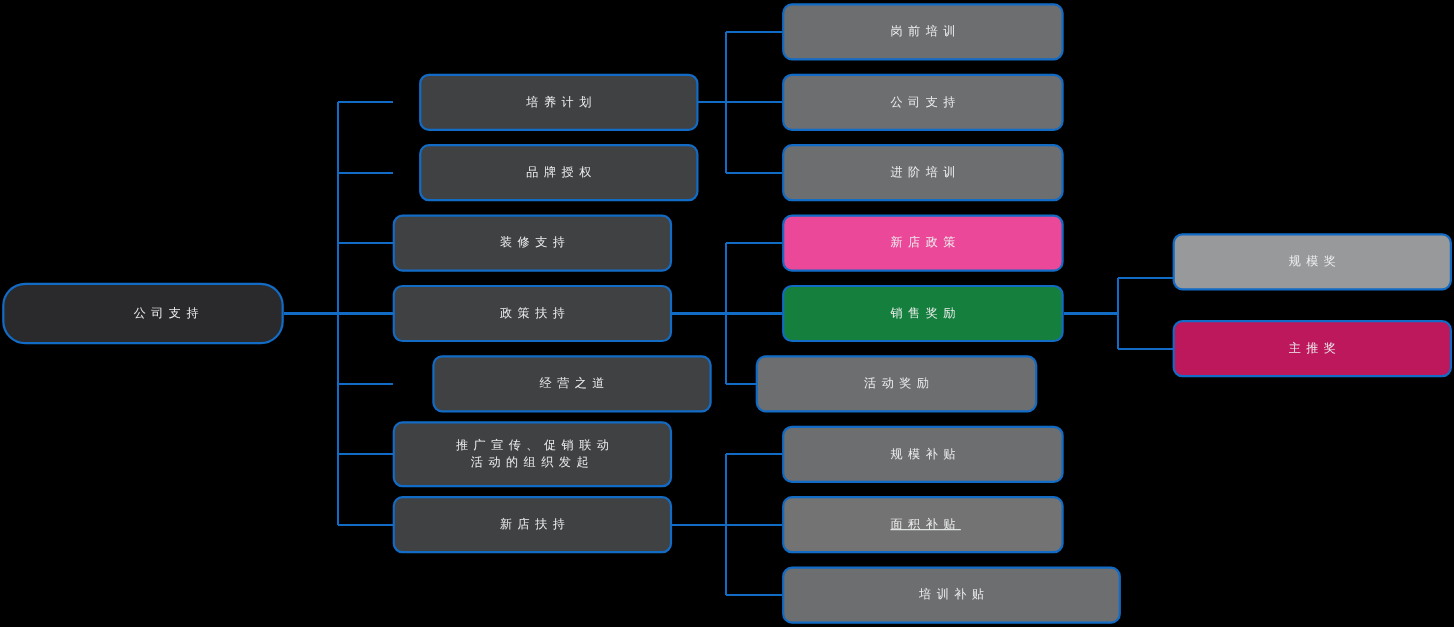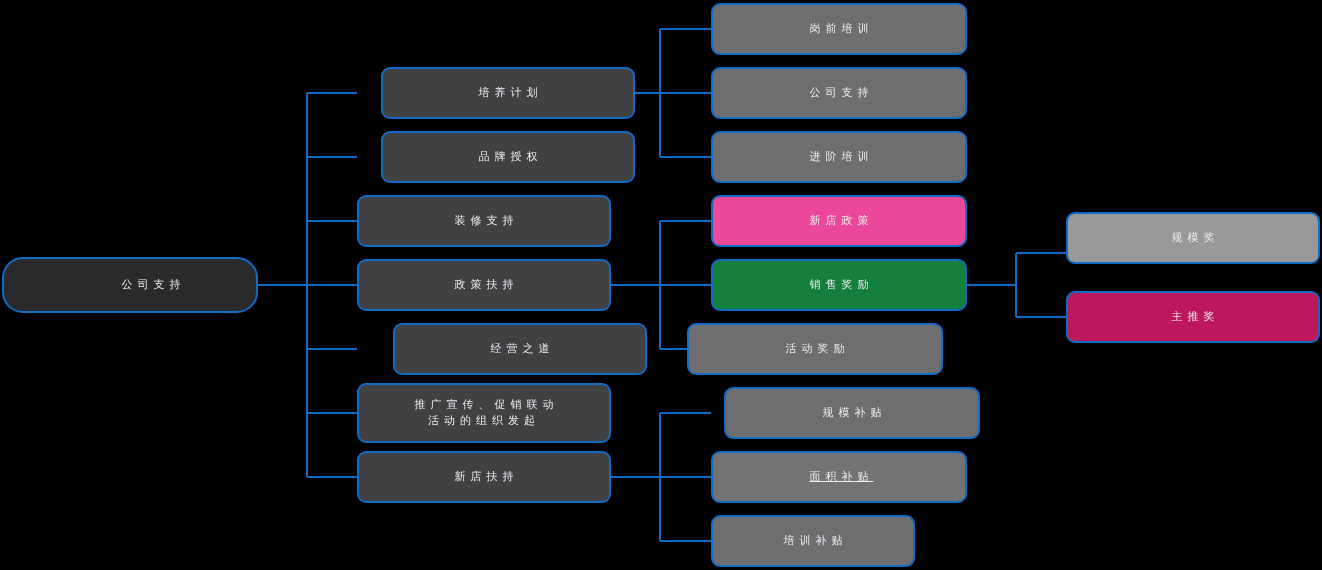--- a/index.html
+++ b/index.html
@@ -95,27 +95,27 @@
       </div>
       <div class="node lvl2" style="left: 711px; top: 195px; width: 256px; height: 52px; background: #ec4899; border-color: rgb(18, 107, 197);">
         <span>新店政策</span>
       </div>
       <div class="node lvl2" style="left: 711px; top: 259px; width: 256px; height: 52px; background: #15803d; border-color: rgb(18, 107, 197);">
         <span>销售奖励</span>
       </div>
       <div class="node lvl2" style="left: 687px; top: 323px; width: 256px; height: 52px; background: rgb(109, 110, 112); border-color: rgb(18, 107, 197);">
         <span>活动奖励</span>
       </div>
-      <div class="node lvl2" style="left: 711px; top: 387px; width: 256px; height: 52px; background: rgb(109, 110, 112); border-color: rgb(18, 107, 197); margin-left: 13px;">
+      <div class="node lvl2" style="left: 711px; top: 387px; width: 256px; height: 52px; background: rgb(109, 110, 112); border-color: rgb(18, 107, 197);">
         <span>规模补贴</span>
       </div>
       <div class="node lvl2" style="left: 711px; top: 451px; width: 256px; height: 52px; background: #737373; border-color: rgb(18, 107, 197); text-decoration: underline;">
         <span>面积补贴</span>
       </div>
-      <div class="node lvl2" style="left: 711px; top: 515px; width: 204px; height: 52px; background: rgb(109, 110, 112); border-color: rgb(18, 107, 197);">
+      <div class="node lvl2" style="left: 711px; top: 515px; width: 308px; height: 52px; background: rgb(109, 110, 112); border-color: rgb(18, 107, 197);">
         <span>培训补贴</span>
       </div>
       <div class="node lvl3" style="left: 1066px; top: 212px; width: 254px; height: 52px; background: rgb(152, 153, 155); border-color: rgb(18, 107, 197);">
         <span>规模奖</span>
       </div>
       <div class="node lvl3" style="left: 1066px; top: 291px; width: 254px; height: 52px; background: #be185d; border-color: rgb(18, 107, 197);">
         <span>主推奖</span>
       </div>
     </div>
 </div>

